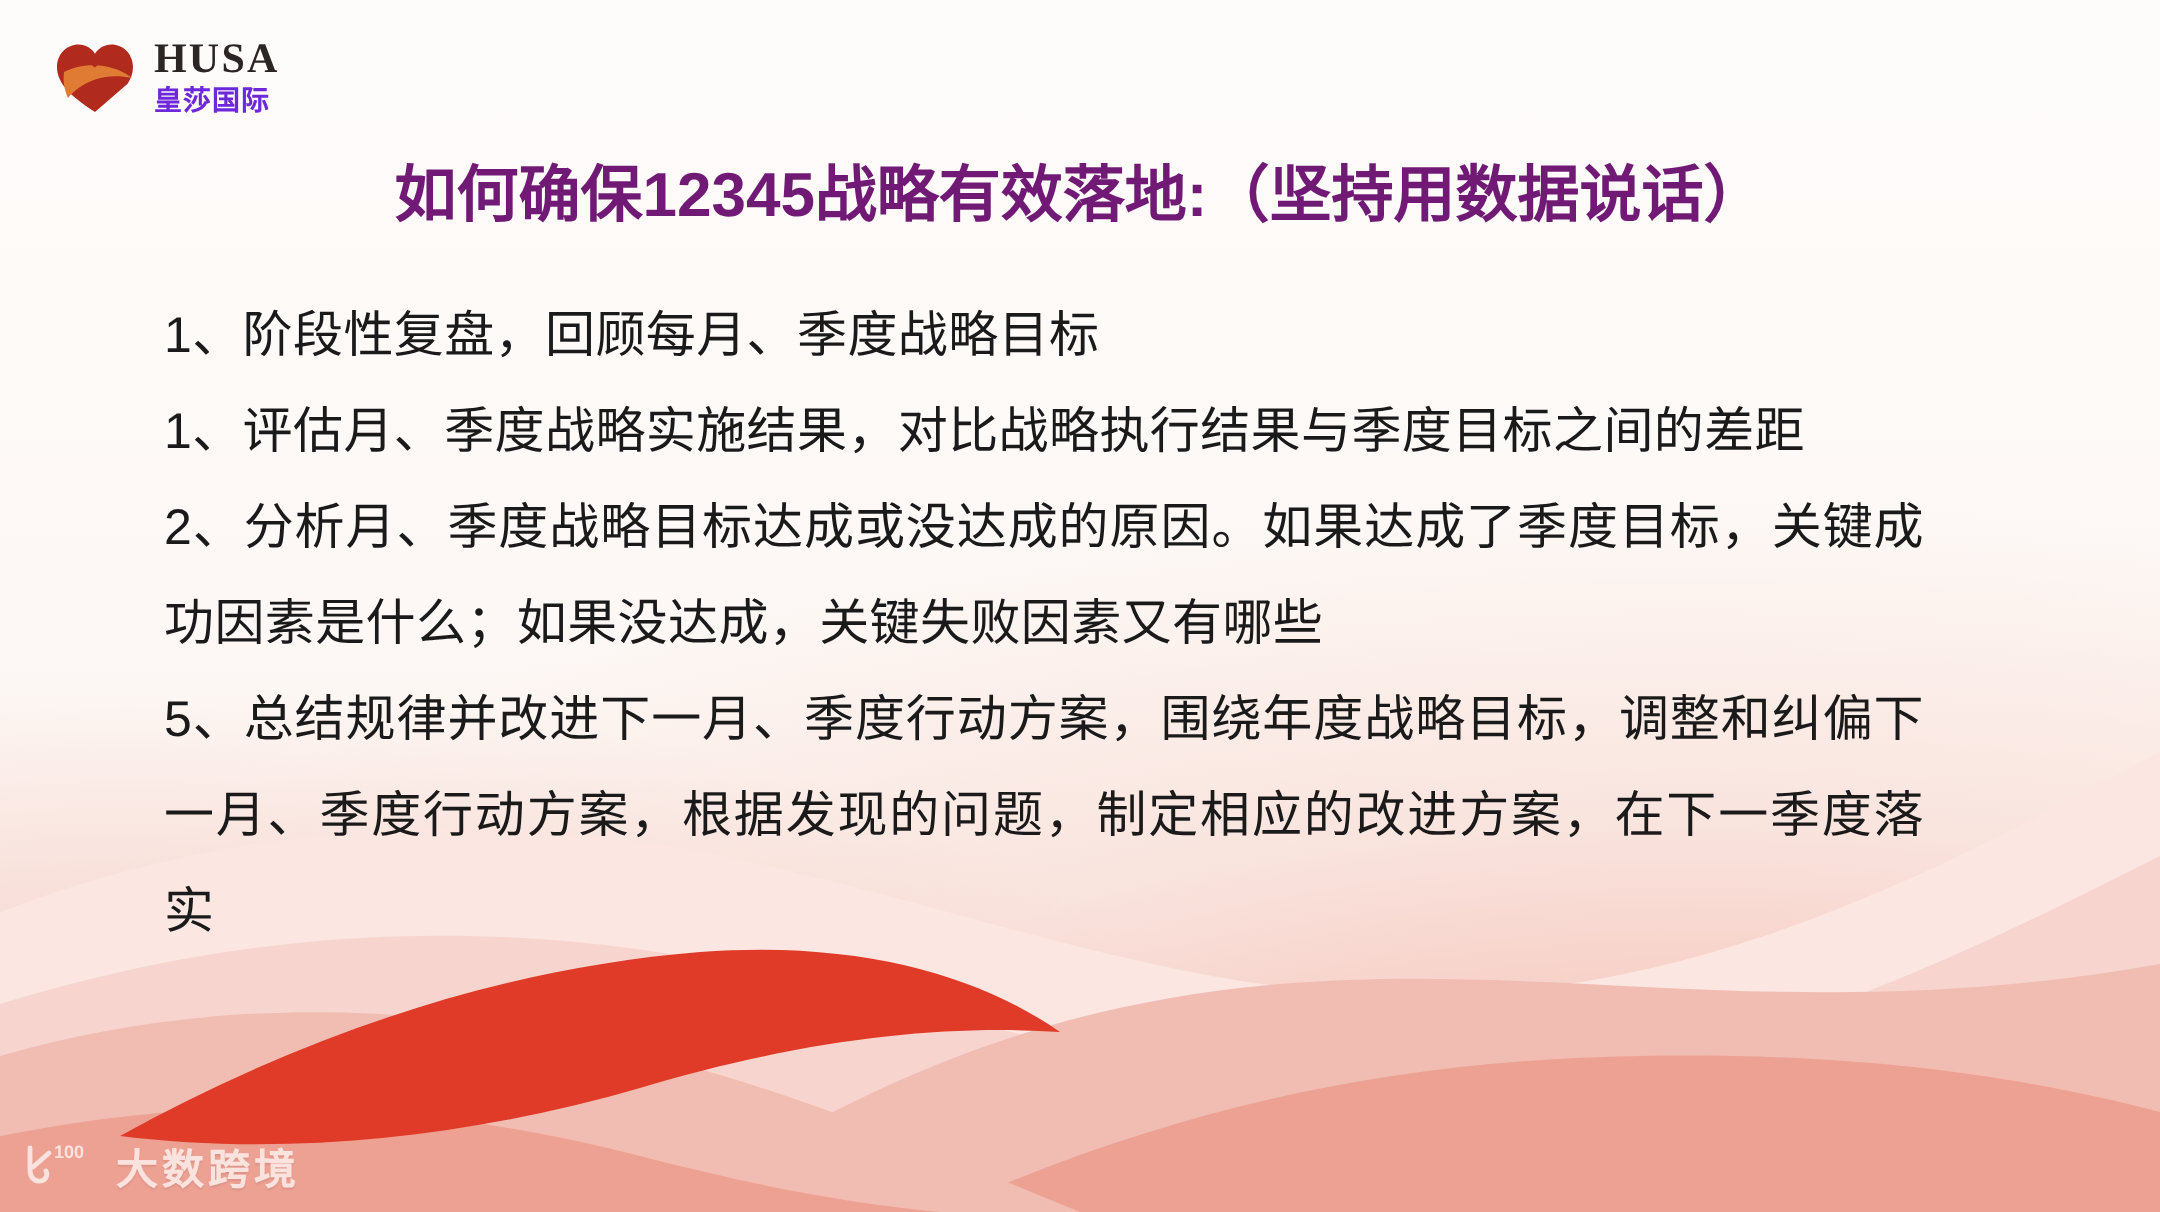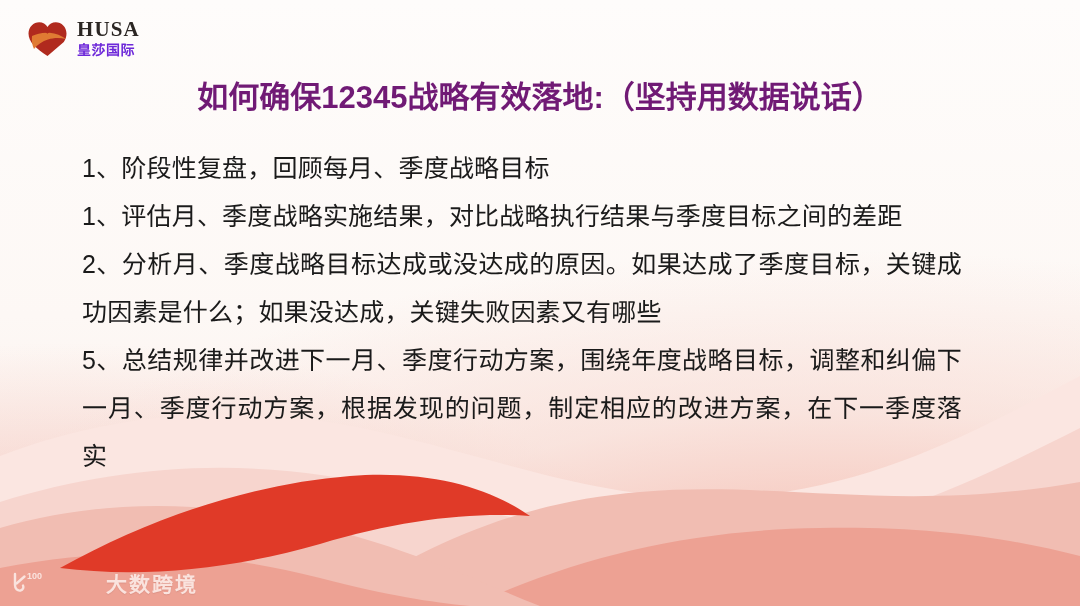--- a/index.html
+++ b/index.html
@@ -121,21 +121,20 @@
     opacity: 0.82;
     pointer-events: none;
   }
   .wm-mark { width: 40px; height: 26px; display: block; }
   .wm-text {
     font-size: 21px;
     font-weight: 700;
     color: #fdf2ef;
     letter-spacing: 2px;
     text-shadow: 0 1px 1px rgba(180,110,100,0.35);
-    margin-left: 48px;
   }
 </style>
 </head>
 <body>
 
 <div class="slide">
 
   <div class="bg-wash"></div>
 
   <svg class="waves" viewBox="0 0 1080 300" preserveAspectRatio="none">

